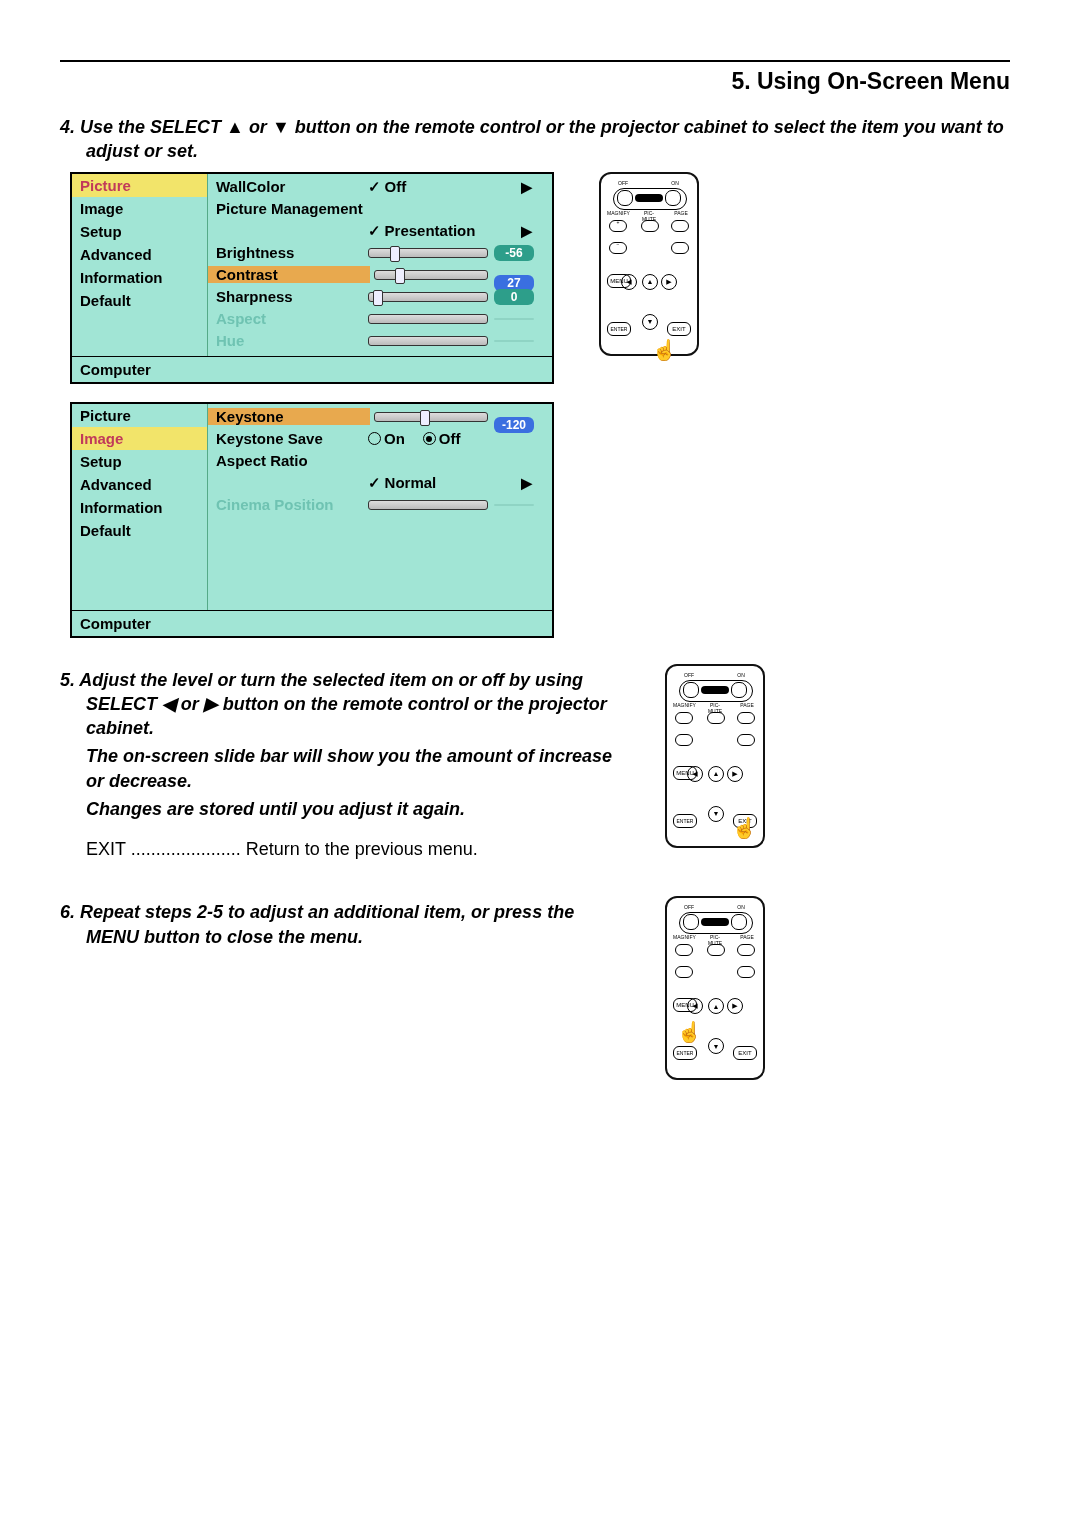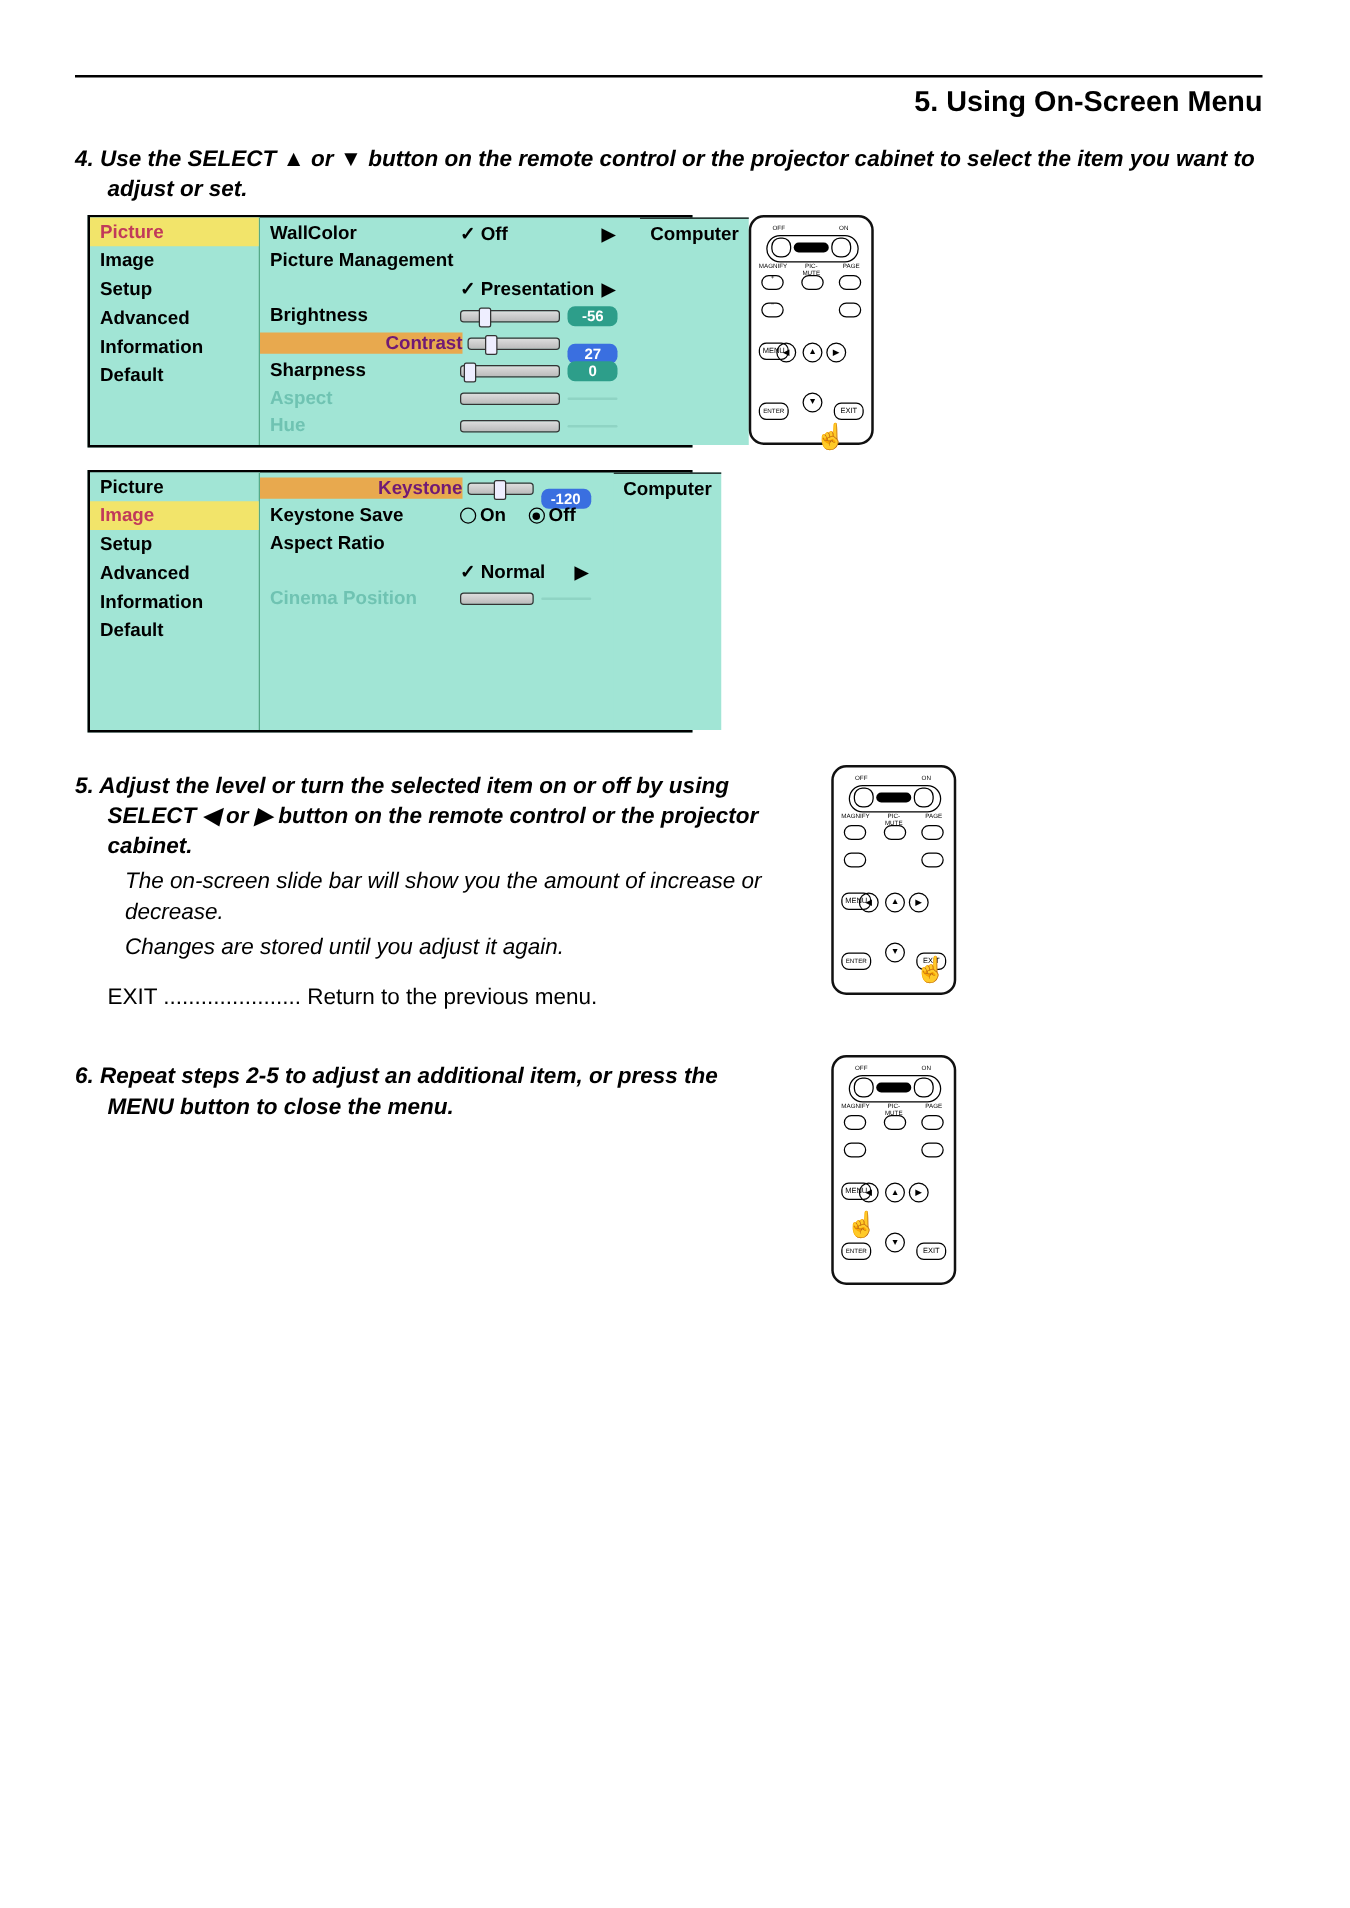--- a/index.html
+++ b/index.html
@@ -1,37 +1,37 @@
 <!DOCTYPE html>
 <html><head>
 <meta charset="utf-8">
 <style>
   html,body{margin:0;padding:0;background:#fff;font-family:Arial,Helvetica,sans-serif;}
   .page{width:1080px;height:1526px;position:relative;box-sizing:border-box;padding:60px 70px 40px 60px;}
   .top-rule{border-top:2px solid #000;margin-bottom:6px;}
   .header{text-align:right;font-weight:bold;font-size:23px;margin-bottom:20px;}
   .step{font-weight:bold;font-style:italic;font-size:18px;margin:4px 0 4px 0;line-height:1.35;padding-left:26px;text-indent:-26px;}
   .step .num{font-style:italic;}
-  .body-text{font-style:italic;font-weight:normal;font-size:18px;line-height:1.35;margin:4px 0 4px 40px;}
+  .body-text{font-style:italic;font-weight:bold;font-size:18px;line-height:1.35;margin:4px 0 4px 26px;}
   .plain{font-style:normal;font-weight:normal;font-size:18px;margin:18px 0 6px 26px;}
   .row{display:flex;align-items:flex-start;gap:40px;margin-top:8px;margin-bottom:8px;}
   .col-left{flex:0 0 auto;}
   .col-right{flex:1 1 auto;}
   .remote-col{flex:0 0 110px;display:flex;justify-content:center;}
   .page-num{position:absolute;bottom:40px;left:0;right:0;text-align:center;font-weight:bold;font-size:20px;}
   
-  .osd{width:480px;border:2px solid #000;display:flex;background:#a1e5d5;font-family:Arial,Helvetica,sans-serif;font-size:15px;color:#000;font-weight:bold;margin-left:10px;margin-bottom:18px;}
+  .osd{width:480px;border:2px solid #000;display:flex;flex-direction:column;background:#a1e5d5;font-family:Arial,Helvetica,sans-serif;font-size:15px;color:#000;font-weight:bold;margin-left:10px;margin-bottom:18px;}
   .osd-top{display:flex;min-height:180px;}
   .osd-sidebar{width:135px;background:#a1e5d5;border-right:1px solid #5a8;}
   .osd-sidebar .cat{padding:3px 8px;}
   .osd-sidebar .cat.sel{background:#f2e46a;color:#c13a5a;}
   .osd-main{flex:1;padding:2px 18px 4px 6px;position:relative;}
   .osd-row{display:flex;align-items:center;height:22px;gap:4px;}
   .osd-row .label{width:148px;padding-left:2px;}
-  .osd-row .label.sel{background:#e8a94e;color:#701a75;margin-left:-6px;padding-left:8px;width:154px;text-align:right;}
+  .osd-row .label.sel{background:#e8a94e;color:#000000;margin-left:-6px;padding-left:8px;width:154px;}
   .osd-row .dim{color:#6fc3b2;}
   .osd-row .val{flex:1;display:flex;align-items:center;gap:6px;}
   .chk::before{content:"✓";margin-right:4px;}
   .arrow-r{font-size:14px;margin-left:auto;margin-right:2px;}
   .slider{position:relative;flex:1;max-width:130px;height:8px;background:linear-gradient(#ddd,#bbb);border:1px solid #333;border-radius:3px;}
   .slider .thumb{position:absolute;top:-3px;width:8px;height:14px;background:#eef;border:1px solid #333;border-radius:2px;}
   .badge{min-width:32px;text-align:center;background:#2d9e8a;color:#fff;border-radius:6px;font-size:12px;padding:1px 4px;}
   .badge.sel{background:#3a6fe0;margin-top:16px;}
   .radio{display:inline-flex;align-items:center;gap:3px;margin-right:12px;}
   .radio .dot{width:11px;height:11px;border:1.5px solid #000;border-radius:50%;display:inline-flex;align-items:center;justify-content:center;}

